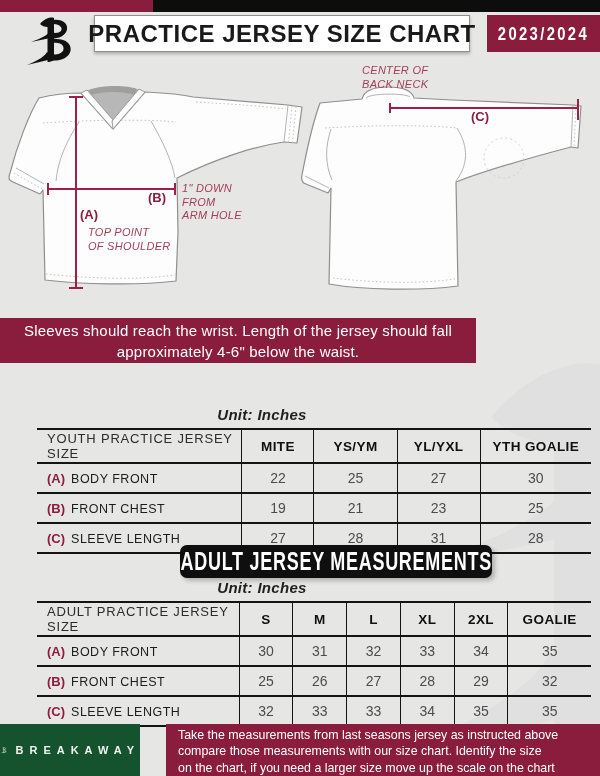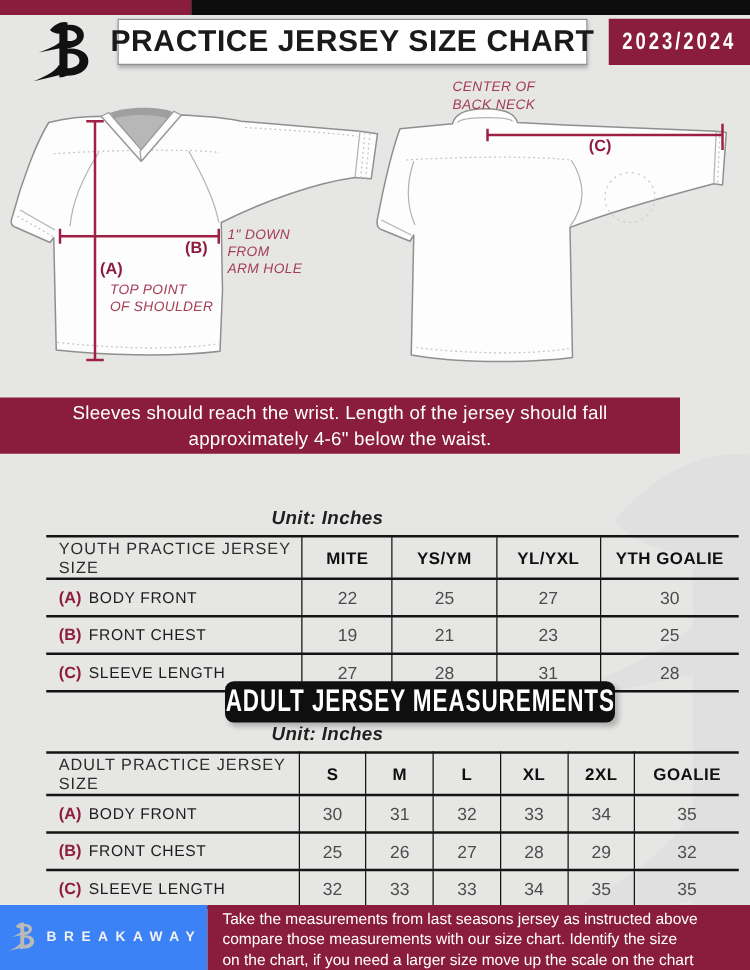--- a/index.html
+++ b/index.html
@@ -25,21 +25,21 @@
     left:487px;top:15px;width:113px;height:37px;background:#8a1d3d;
     display:flex;align-items:center;justify-content:center;
   }
   .cond{display:inline-block;transform:scaleX(.78);font-weight:bold;white-space:nowrap;}
   .season-box .cond{font-size:19px;letter-spacing:3px;color:#fff;}
   
   .ann{color:#a43d58;font-style:italic;font-size:11px;line-height:13.5px;white-space:pre-line;letter-spacing:.3px;}
   .annkey{color:#8d1c3e;font-weight:bold;font-size:13px;}
   
   .banner{
-    left:0;top:318px;width:544px;height:45px;background:#8a1d3d;color:#fff;
+    left:0;top:318px;width:476px;height:45px;background:#8a1d3d;color:#fff;
     display:flex;align-items:center;justify-content:center;text-align:center;
     font-size:15px;line-height:21px;white-space:pre-line;letter-spacing:.2px;
   }
   
   .pill{
     top:0;left:50%;transform:translateX(-50%);
     width:312px;height:33px;background:#0f0f0f;border-radius:7px;
     box-shadow:3px 3px 4px rgba(0,0,0,.22);
     display:flex;align-items:center;justify-content:center;
   }
@@ -56,21 +56,21 @@
   table.sizes td{height:26px;vertical-align:middle;}
   table.sizes tr.hd td{height:28px;}
   td.lbl{padding-left:10px;}
   td.val{border-left:1.5px solid #141414;text-align:center;}
   .sizehdr{font-size:13px;color:#2c2c2c;letter-spacing:.8px;}
   .colhdr{font-size:13.5px;font-weight:bold;color:#101010;letter-spacing:.4px;}
   .rowkey{color:#8d1c3e;font-weight:bold;font-size:13px;margin-right:6px;}
   .rowlbl{font-size:12.5px;color:#1c1c1c;letter-spacing:.5px;}
   .num{font-size:14px;color:#4c4c4c;}
   
-  .footer-black{left:0;top:724px;width:166px;height:52px;background:#3b82f6;
+  .footer-black{left:0;top:724px;width:140px;height:52px;background:#14532d;
     display:flex;align-items:center;justify-content:center;gap:9px;}
   .brand{color:#f2f2f2;font-size:11px;font-weight:bold;letter-spacing:6px;}
   .footer-maroon{left:166px;top:724px;width:434px;height:52px;background:#8a1d3d;box-sizing:border-box;
     padding:3px 8px 0 12px;color:#fff;font-size:12.4px;line-height:16.4px;white-space:pre-line;}
   svg{display:block;}
 </style>
 </head>
 <body>
 
 <div class="page">

